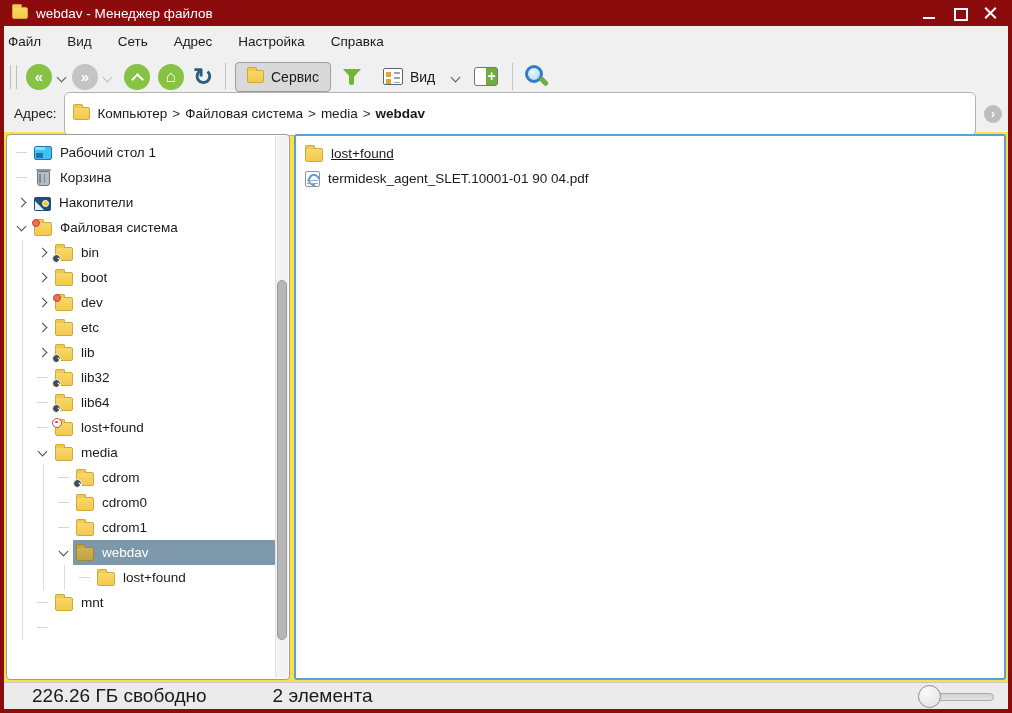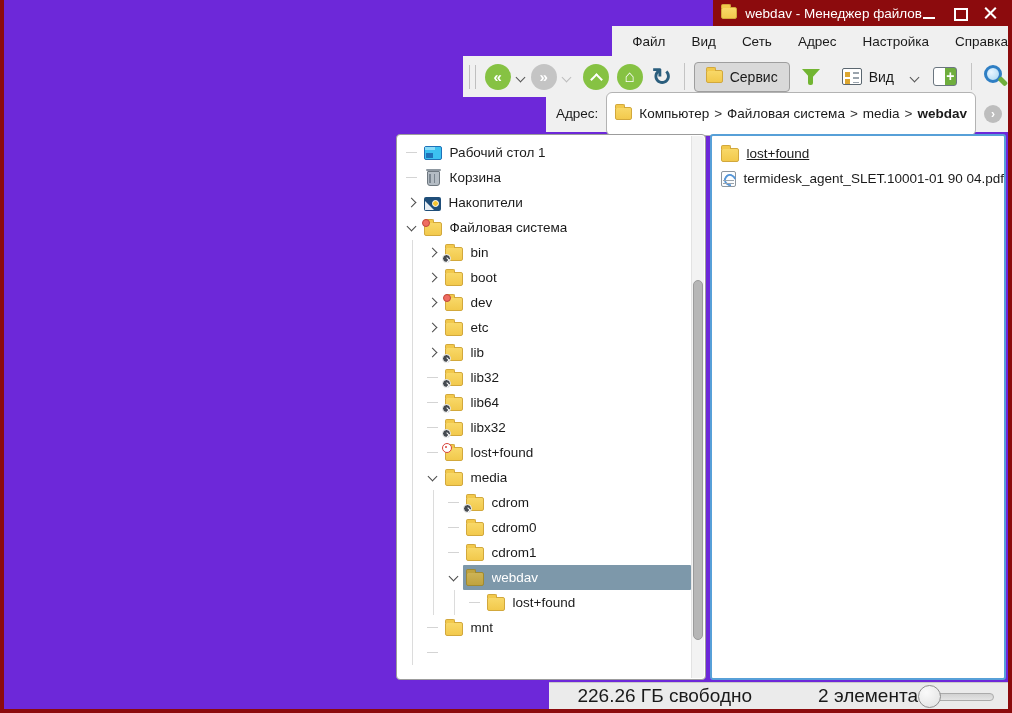--- a/index.html
+++ b/index.html
@@ -1,37 +1,37 @@
 <!DOCTYPE html>
 <html><head>
 <meta charset="utf-8">
 <style>
   html,body{margin:0;padding:0;background:#555;}
   *{box-sizing:border-box;}
   .window{
     width:1012px;height:713px;
     border:4px solid #8c0b0d;border-top:none;
     display:flex;flex-direction:column;
-    background:#6d28d9;
+    background:#fde047;
     font-family:"Liberation Sans", sans-serif;
     color:#1a1a1a;
-    position:relative;overflow:hidden;align-items:flex-end;
+    position:relative;overflow:hidden;
   }
   
   .titlebar{height:26px;background:#8c0b0d;display:flex;align-items:center;padding:0 10px 0 8px;flex:none;}
   .titlebar .t-text{color:#fff;font-size:13.5px;margin-left:8px;flex:1;white-space:nowrap;}
   .winctl{display:flex;align-items:center;gap:17px;}
   .ctl{width:14px;height:14px;position:relative;cursor:pointer;}
   .ctl.min::after{content:"";position:absolute;left:1px;right:1px;bottom:1px;height:2px;background:#fff;}
   .ctl.max::after{content:"";position:absolute;left:1px;top:2px;width:10px;height:9px;border:2px solid #fff;}
   .ctl.close::before,.ctl.close::after{content:"";position:absolute;left:-1px;top:6px;width:15px;height:2px;background:#fff;}
   .ctl.close::before{transform:rotate(45deg);}
   .ctl.close::after{transform:rotate(-45deg);}
   
-  .menubar{height:30px;display:flex;align-items:center;gap:26px;padding-left:20px;font-size:13.5px;flex:none;background:#f0f0f0;}
+  .menubar{height:30px;display:flex;align-items:center;gap:26px;padding-left:4px;font-size:13.5px;flex:none;background:#f0f0f0;}
   .menu-item{cursor:pointer;}
   
   .toolbar{height:41px;display:flex;align-items:center;flex:none;background:#f0f0f0;padding-left:4px;}
   .tool-handle{width:7px;height:24px;border-left:1px solid #bfbfbf;border-right:1px solid #bfbfbf;margin:0 9px 0 2px;}
   .tsep{width:1px;height:27px;background:#c4c4c4;margin:0 9px;}
   .cbtn{width:26px;height:26px;border-radius:50%;display:flex;align-items:center;justify-content:center;color:#fff;font-weight:bold;font-size:15px;line-height:1;cursor:pointer;flex:none;}
   .cbtn.green{background:#86c243;}
   .cbtn.gray{background:#c4c4c4;}
   .cbtn.refresh{background:transparent;color:#2b5e7d;font-size:24px;font-weight:bold;}
   .ddchev{width:14px;height:26px;position:relative;cursor:pointer;margin:0 3px;}
@@ -54,21 +54,21 @@
   .searchico::after{content:"";position:absolute;left:17px;top:16px;width:10px;height:4.5px;background:#6fae3d;border-radius:2px;transform:rotate(45deg);}
   
   .addressrow{height:35px;display:flex;align-items:center;flex:none;background:#f0f0f0;padding:0 6px 2px 10px;font-size:13.5px;}
   .addr-input{flex:1;height:44px;background:#fff;border:1px solid #b3b3b3;border-radius:6px;display:flex;align-items:center;padding:0 8px;margin-left:8px;overflow:hidden;white-space:nowrap;}
   .crumb{cursor:pointer;}
   .crumb.last{font-weight:bold;}
   .crumb-sep{margin:0 5px;color:#333;}
   .gobtn{width:18px;height:18px;border-radius:50%;background:#bdbdbd;color:#fff;display:flex;align-items:center;justify-content:center;font-size:12px;font-weight:bold;margin-left:8px;cursor:pointer;flex:none;}
   
   .content{flex:1;display:flex;gap:4px;padding:2px;min-height:0;}
-  .sidebar{width:310px;flex:none;background:#fff;border:1px solid #9c9c9c;border-radius:4px;position:relative;overflow:hidden;}
+  .sidebar{width:284px;flex:none;background:#fff;border:1px solid #9c9c9c;border-radius:4px;position:relative;overflow:hidden;}
   .tree{padding:5px 14px 0 0;overflow:hidden;height:100%;}
   .tree-row{display:flex;align-items:center;height:25px;font-size:13.5px;padding-left:7px;cursor:pointer;white-space:nowrap;}
   .guide{width:21px;height:25px;flex:none;background:linear-gradient(to right,transparent 8px,#dcdcdc 8px 9px,transparent 9px);}
   .exp{width:17px;height:25px;flex:none;position:relative;}
   .exp.collapsed::after{content:"";position:absolute;left:4px;top:9px;width:6px;height:6px;border-right:1.6px solid #4a4a4a;border-bottom:1.6px solid #4a4a4a;transform:rotate(-45deg);}
   .exp.expanded::after{content:"";position:absolute;left:4px;top:8px;width:6px;height:6px;border-right:1.6px solid #4a4a4a;border-bottom:1.6px solid #4a4a4a;transform:rotate(45deg);}
   .exp.none::after{content:"";position:absolute;left:2px;top:12px;width:11px;height:1px;background:#d4d4d4;}
   .row-body{display:flex;align-items:center;flex:1;height:25px;padding-left:2px;border-radius:1px;min-width:0;}
   .row-body.sel{background:#7d98aa;color:#fff;}
   .tree-label{overflow:hidden;text-overflow:ellipsis;}
@@ -279,30 +279,20 @@
                 <span class="emblem sym"></span>
               </span>
               <span class="tree-label">lib64</span>
             </span>
           </div>
           <div class="tree-row">
             <span class="guide"></span>
             <span class="exp none"></span>
             <span class="row-body">
               <span class="ico folder">
-                <span class="emblem sym"></span>
-              </span>
-              <span class="tree-label">libx32</span>
-            </span>
-          </div>
-          <div class="tree-row">
-            <span class="guide"></span>
-            <span class="exp none"></span>
-            <span class="row-body">
-              <span class="ico folder">
                 <span class="emblem lock"></span>
               </span>
               <span class="tree-label">lost+found</span>
             </span>
           </div>
           <div class="tree-row">
             <span class="guide"></span>
             <span class="exp expanded"></span>
             <span class="row-body">
               <span class="ico folder"></span>

